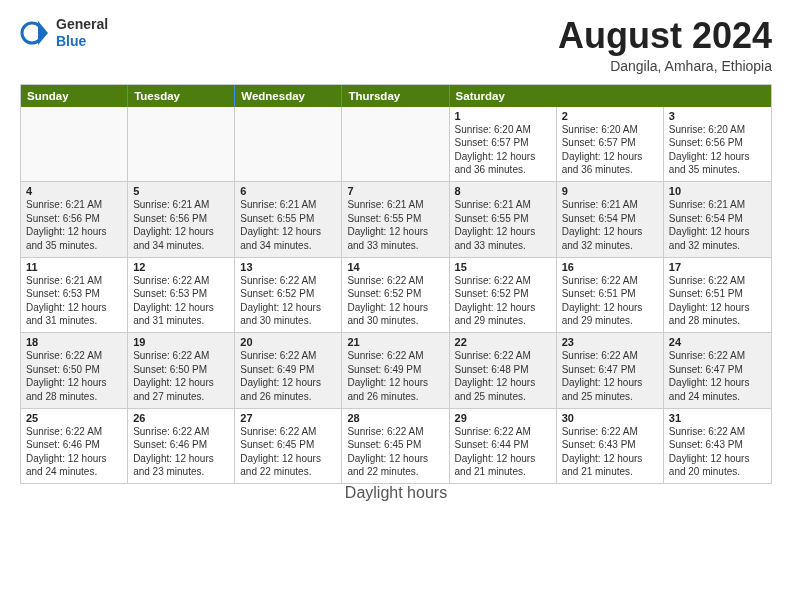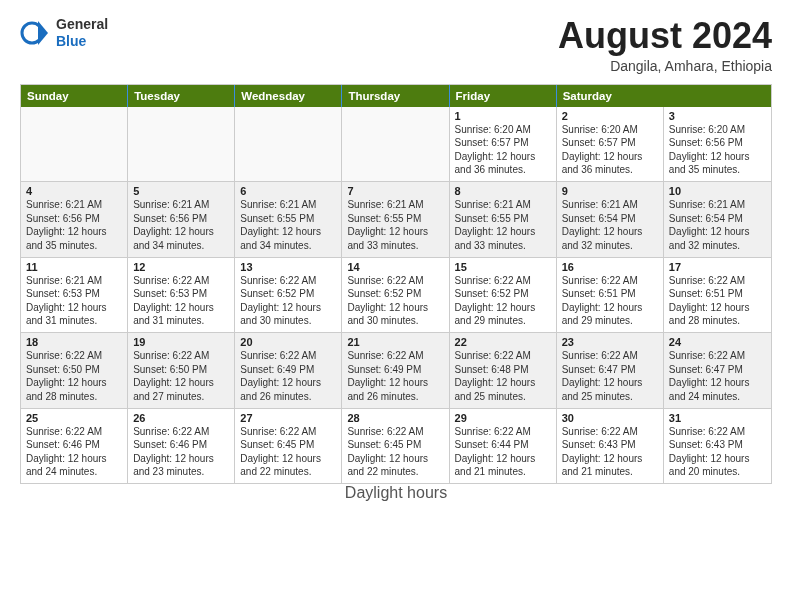--- a/index.html
+++ b/index.html
@@ -124,21 +124,20 @@
       <div class="title-sub">Dangila, Amhara, Ethiopia</div>
     </div>
   </div>
 
   <div class="calendar">
     <div class="cal-header" id="cal-header">
         <div class="cal-header-cell">Sunday</div>
         <div class="cal-header-cell">Tuesday</div>
         <div class="cal-header-cell">Wednesday</div>
         <div class="cal-header-cell">Thursday</div>
-        <div class="cal-header-cell">Friday</div>
         <div class="cal-header-cell">Saturday</div>
       </div>
     <div class="cal-body" id="cal-body">
         <div class="cal-row">
           <div class="cal-cell empty"></div>
           <div class="cal-cell empty"></div>
           <div class="cal-cell empty"></div>
           <div class="cal-cell empty"></div>
           <div class="cal-cell">
             <span class="day-num">1</span>

